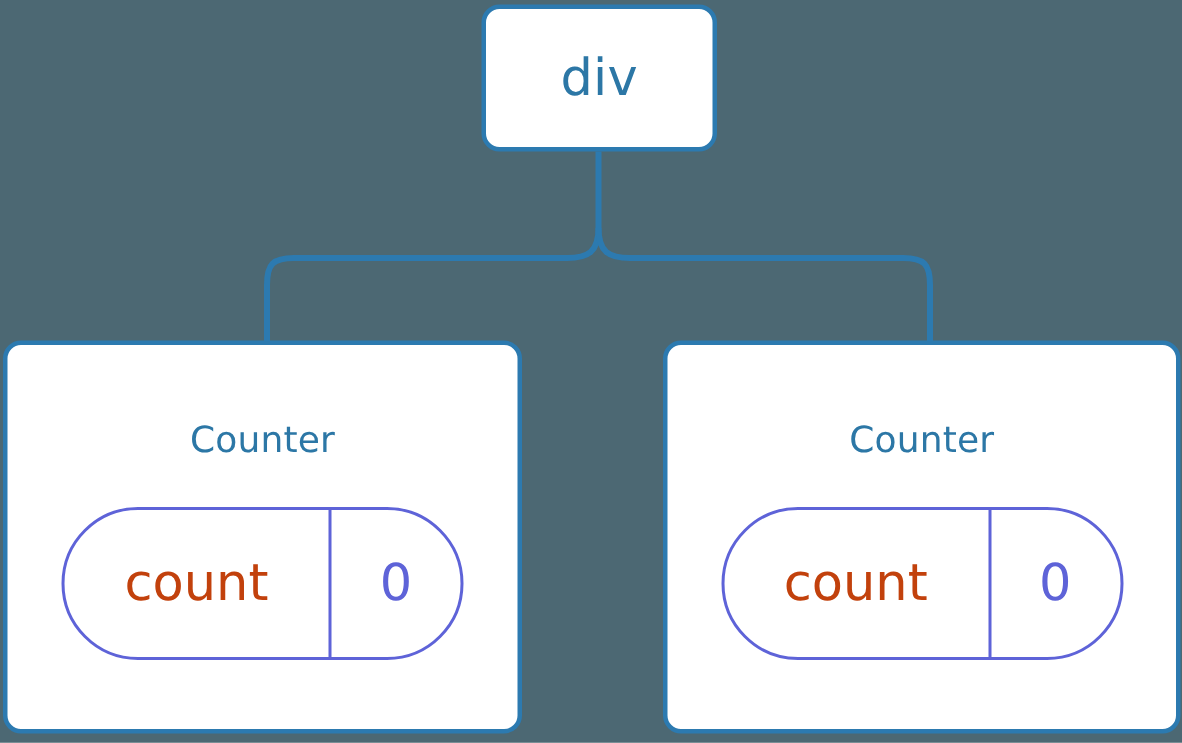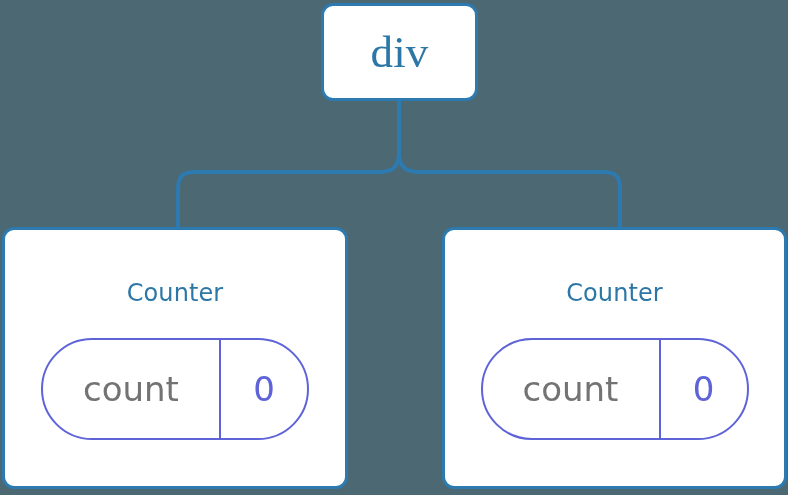--- a/index.html
+++ b/index.html
@@ -37,25 +37,24 @@
     align-items: center;
   }
   #node-root {
     left: 321px;
     top: 3px;
     width: 157px;
     height: 98px;
     justify-content: center;
   }
   .root-label {
-    font-size: 45px;
+    font-size: 34px;
     color: #2c77a6;
     line-height: 1;
     letter-spacing: 0.2px;
-    font-family: Liberation Serif, serif;
   }
   #node-counter-left {
     left: 2px;
     top: 227px;
     width: 346px;
     height: 262px;
   }
   #node-counter-right {
     left: 442px;
     top: 227px;
@@ -80,21 +79,21 @@
     align-items: stretch;
     background: #ffffff;
   }
   .pill-key {
     flex: 0 0 176px;
     display: flex;
     align-items: center;
     justify-content: center;
     border-right: 2px solid #5e63d8;
     font-size: 34px;
-    color: #737373;
+    color: #c2410c;
     line-height: 1;
   }
   .pill-value {
     flex: 1 1 auto;
     display: flex;
     align-items: center;
     justify-content: center;
     font-size: 34px;
     color: #5e63d8;
     line-height: 1;

